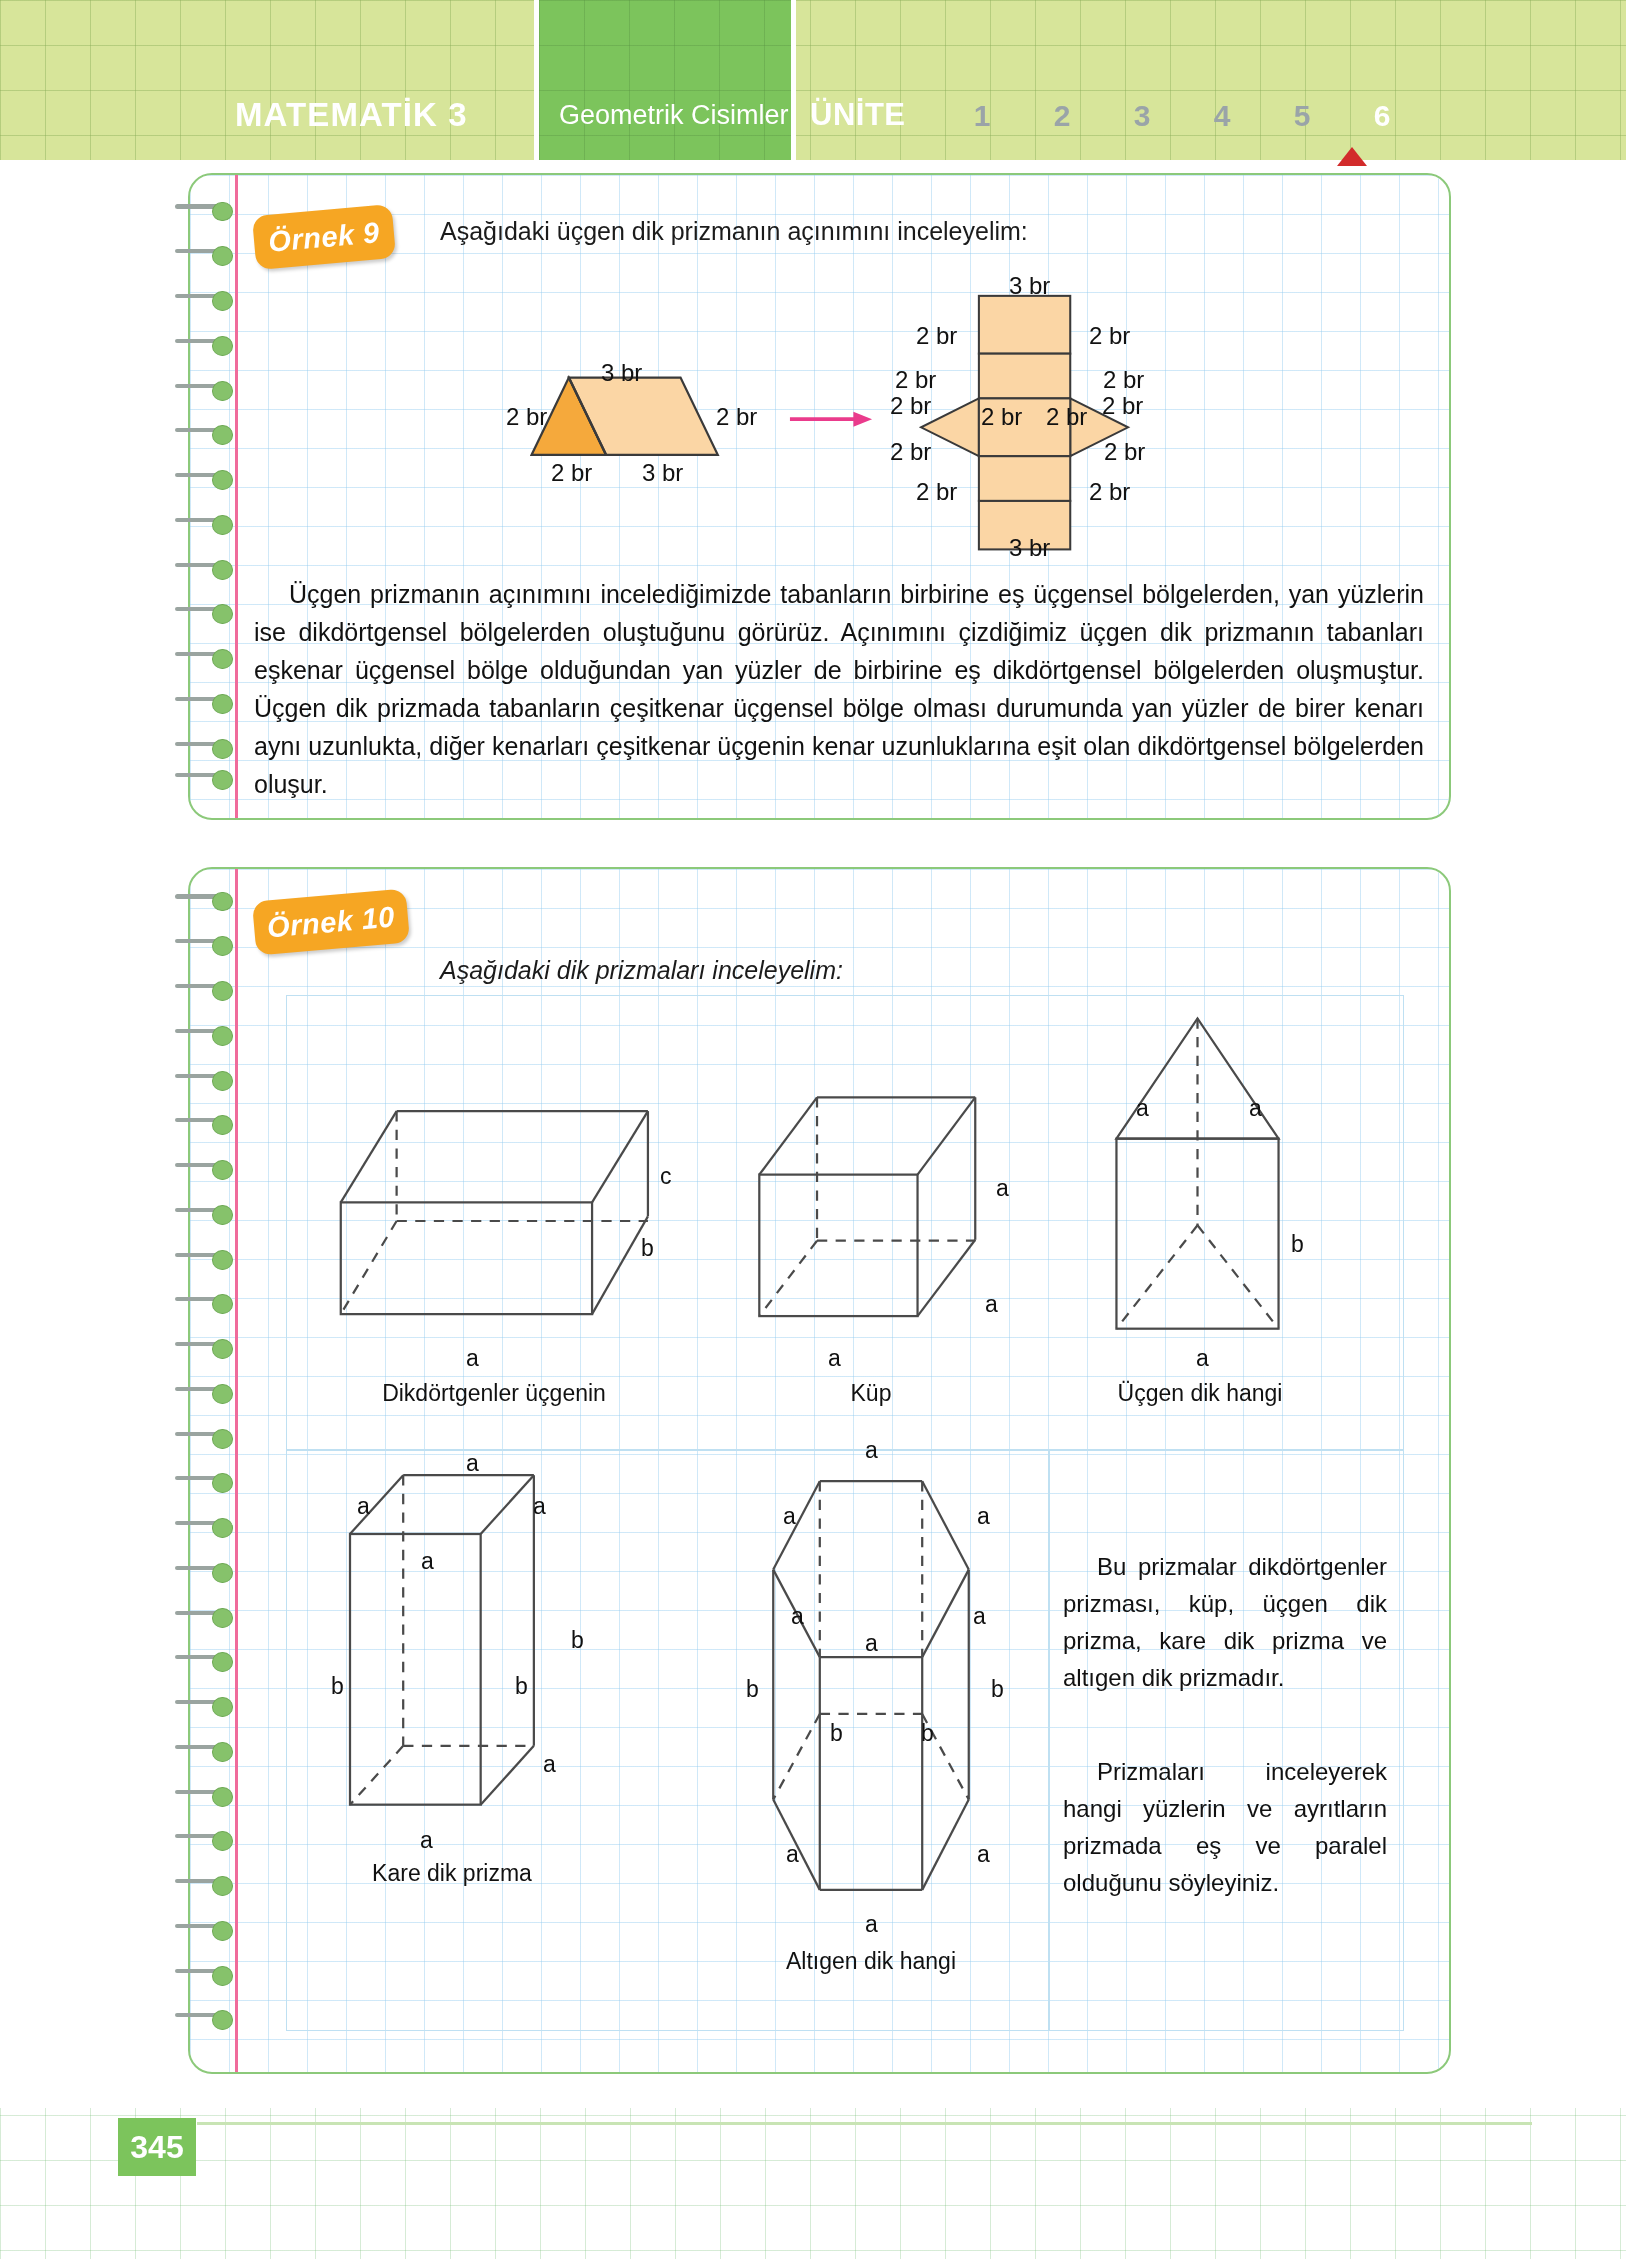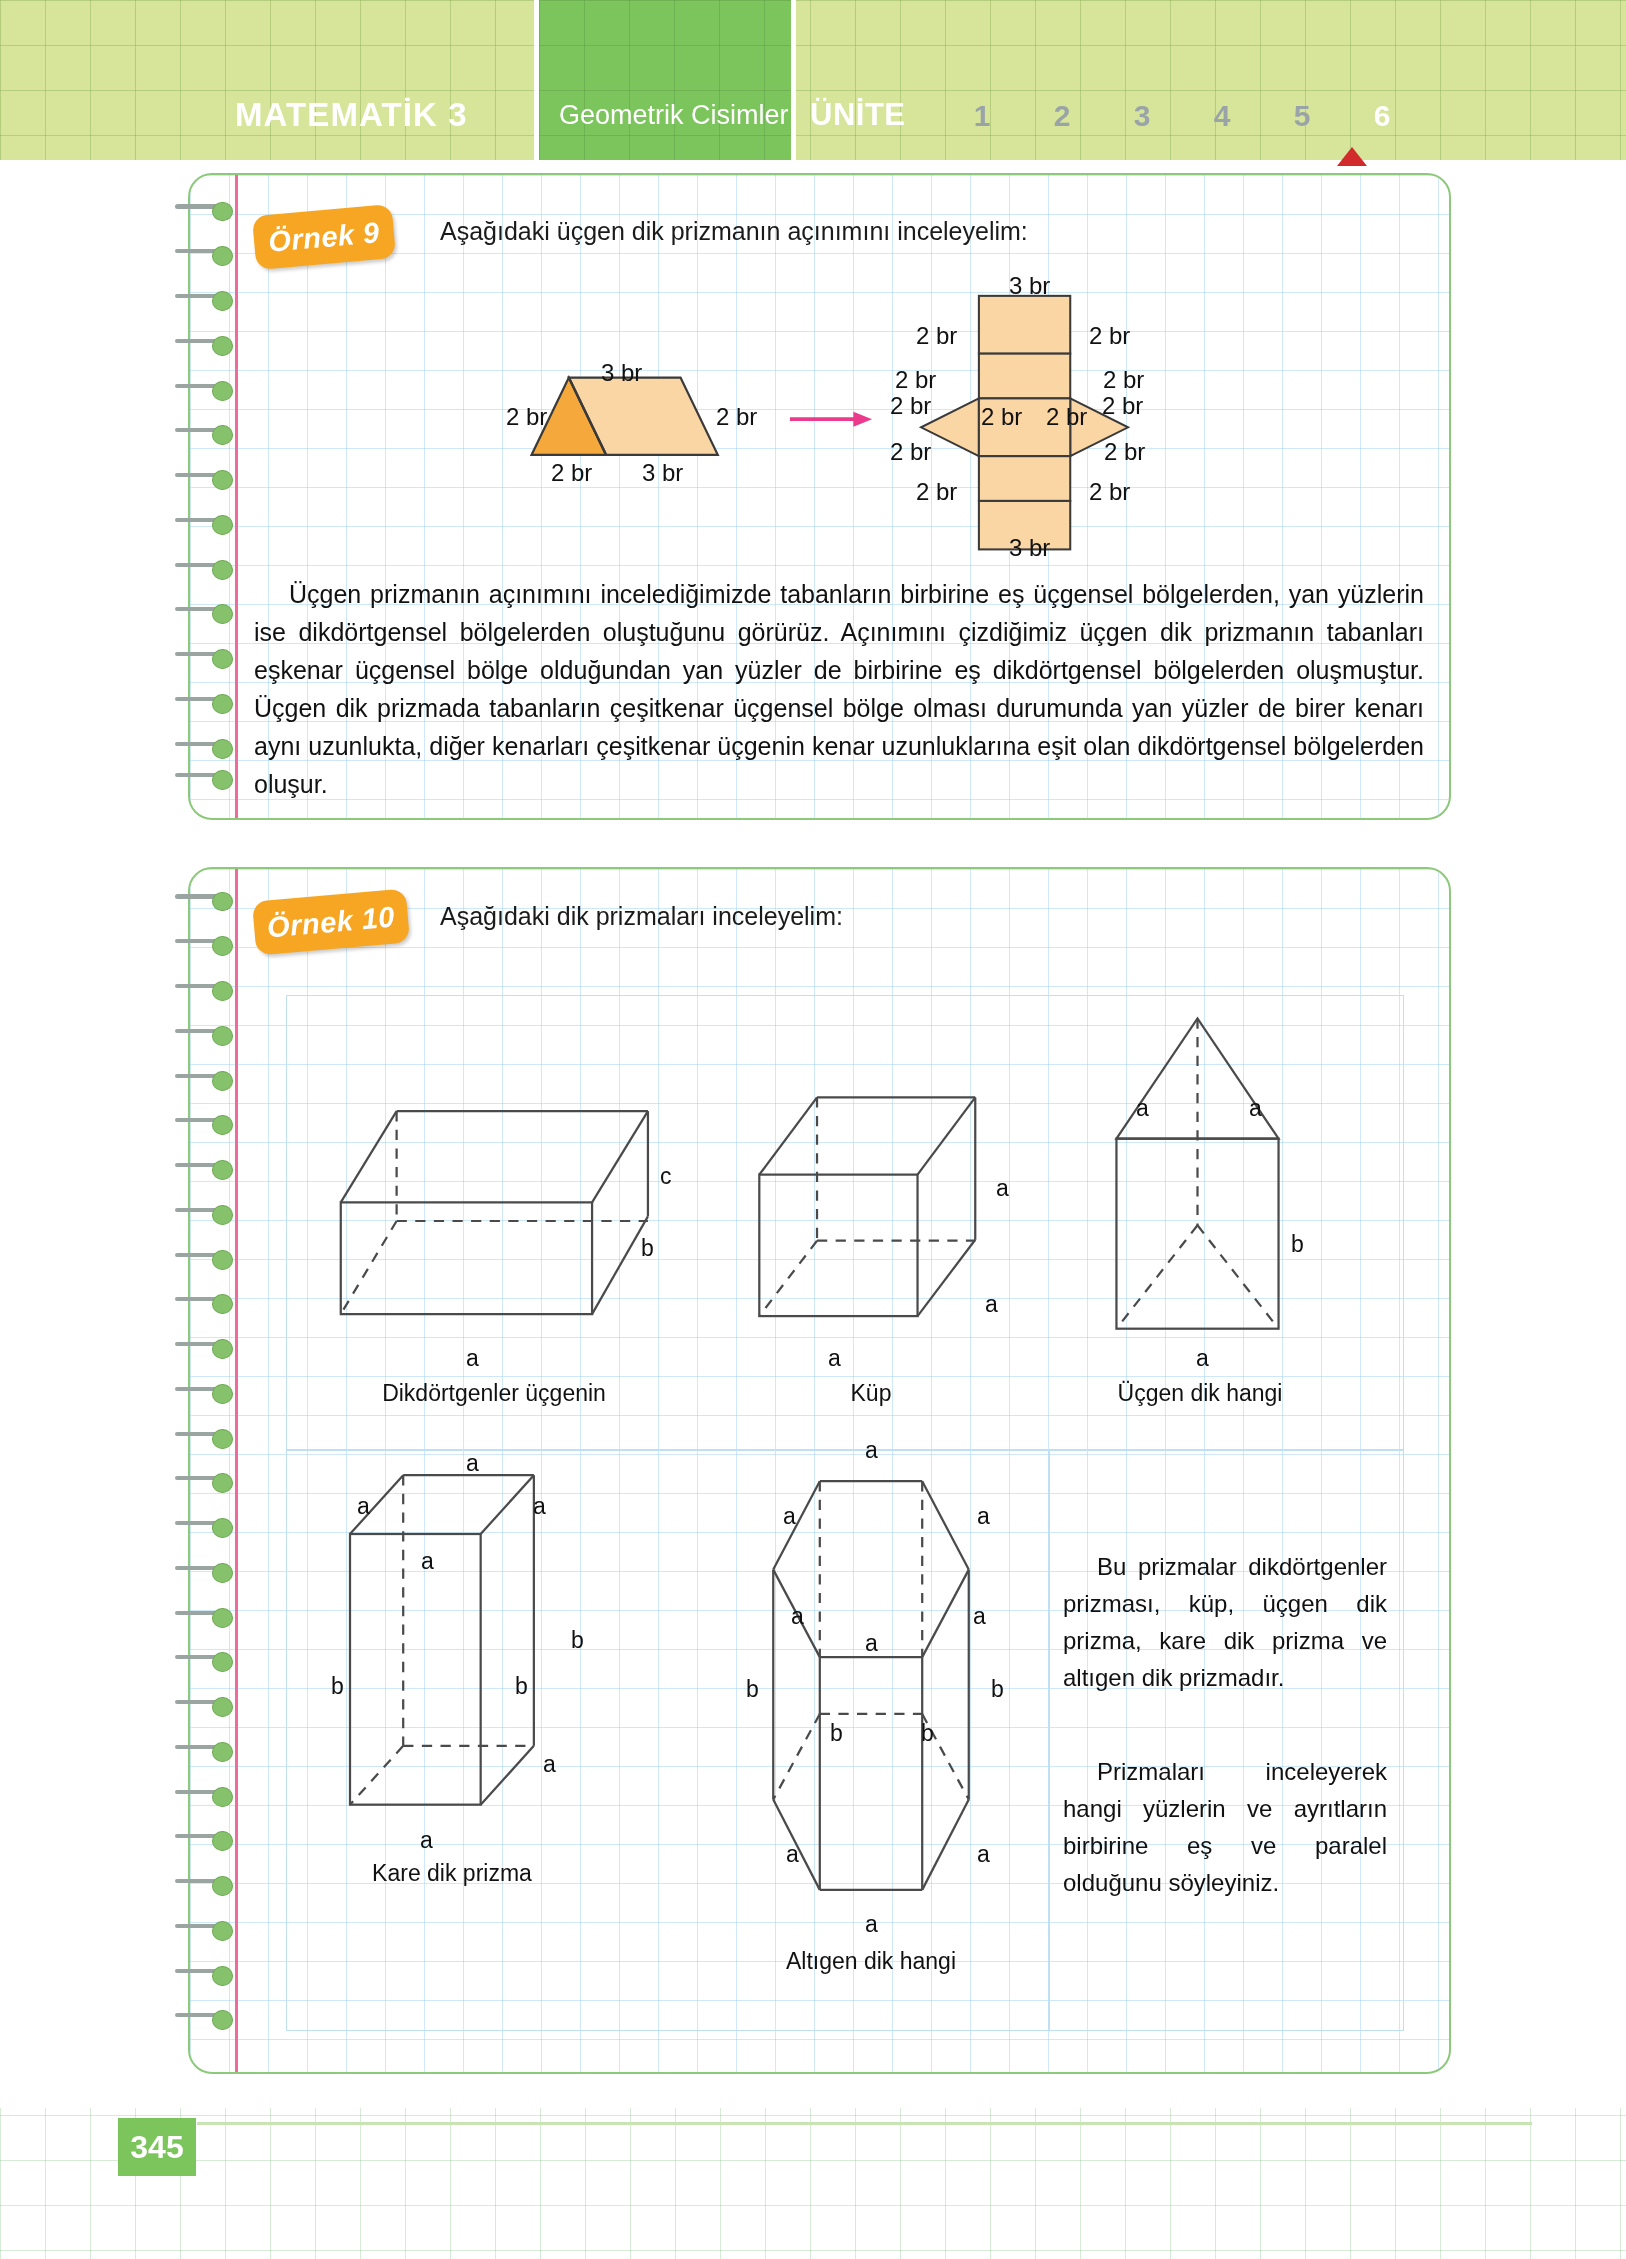--- a/index.html
+++ b/index.html
@@ -434,21 +434,21 @@
       <div class="knob"></div>
     </div>
   <div class="ring" style="top:1124px">
       <div class="bar"></div>
       <div class="knob"></div>
     </div>
 </div>
 
 <div class="ornek-badge" style="left:254px;top:895px;width:154px;height:54px;font-size:29px;">Örnek 10</div>
 
-<div class="ex-prompt" style="left:440px;top:902px;">Aşağıdaki dik prizmaları inceleyelim:</div>
+<div class="ex-prompt" style="left:440px;top:956px;font-style:italic;">Aşağıdaki dik prizmaları inceleyelim:</div>
 
 <div class="diagram-box" style="left:286px;top:995px;width:1116px;height:454px;"></div>
 <div class="diagram-box" style="left:286px;top:1449px;width:762px;height:580px;"></div>
 <div class="diagram-box" style="left:1048px;top:1449px;width:354px;height:580px;"></div>
 
 <svg style="position:absolute;left:331px;top:1100px;z-index:6;" width="336" height="242" viewBox="0 0 360 260">
   <g fill="none" stroke="#4a4a4a" stroke-width="2.4">
     <polygon points="10,110 10,230 280,230 280,110"></polygon>
     <line x1="10" y1="110" x2="70" y2="12"></line>
     <line x1="70" y1="12" x2="340" y2="12"></line>
@@ -566,17 +566,17 @@
 <div class="lbl" style="left:746px;top:1676px;">b</div>
 <div class="lbl" style="left:991px;top:1676px;">b</div>
 <div class="lbl" style="left:830px;top:1720px;">b</div>
 <div class="lbl" style="left:921px;top:1720px;">b</div>
 <div class="lbl" style="left:786px;top:1841px;">a</div>
 <div class="lbl" style="left:977px;top:1841px;">a</div>
 <div class="lbl" style="left:865px;top:1911px;">a</div>
 <div class="fig-caption" style="left:736px;top:1948px;width:270px;">Altıgen dik hangi</div>
 
 <div class="side-text" style="left:1063px;top:1548px;width:324px;"><span class="indent"></span><span>Bu prizmalar dikdörtgenler prizması, küp, üçgen dik prizma, kare dik prizma ve altıgen dik prizmadır.</span></div>
-<div class="side-text" style="left:1063px;top:1753px;width:324px;"><span class="indent"></span><span>Prizmaları inceleyerek hangi yüzlerin ve ayrıtların birbirine eş ve paralel olduğunu söyleyiniz.</span></div>
+<div class="side-text" style="left:1063px;top:1753px;width:324px;"><span class="indent"></span><span>Prizmaları inceleyerek hangi yüzlerin ve ayrıtların prizmada eş ve paralel olduğunu söyleyiniz.</span></div>
 
 <div class="bottom-rule"></div>
 <div class="page-num">345</div>
 
 
 </body></html>

